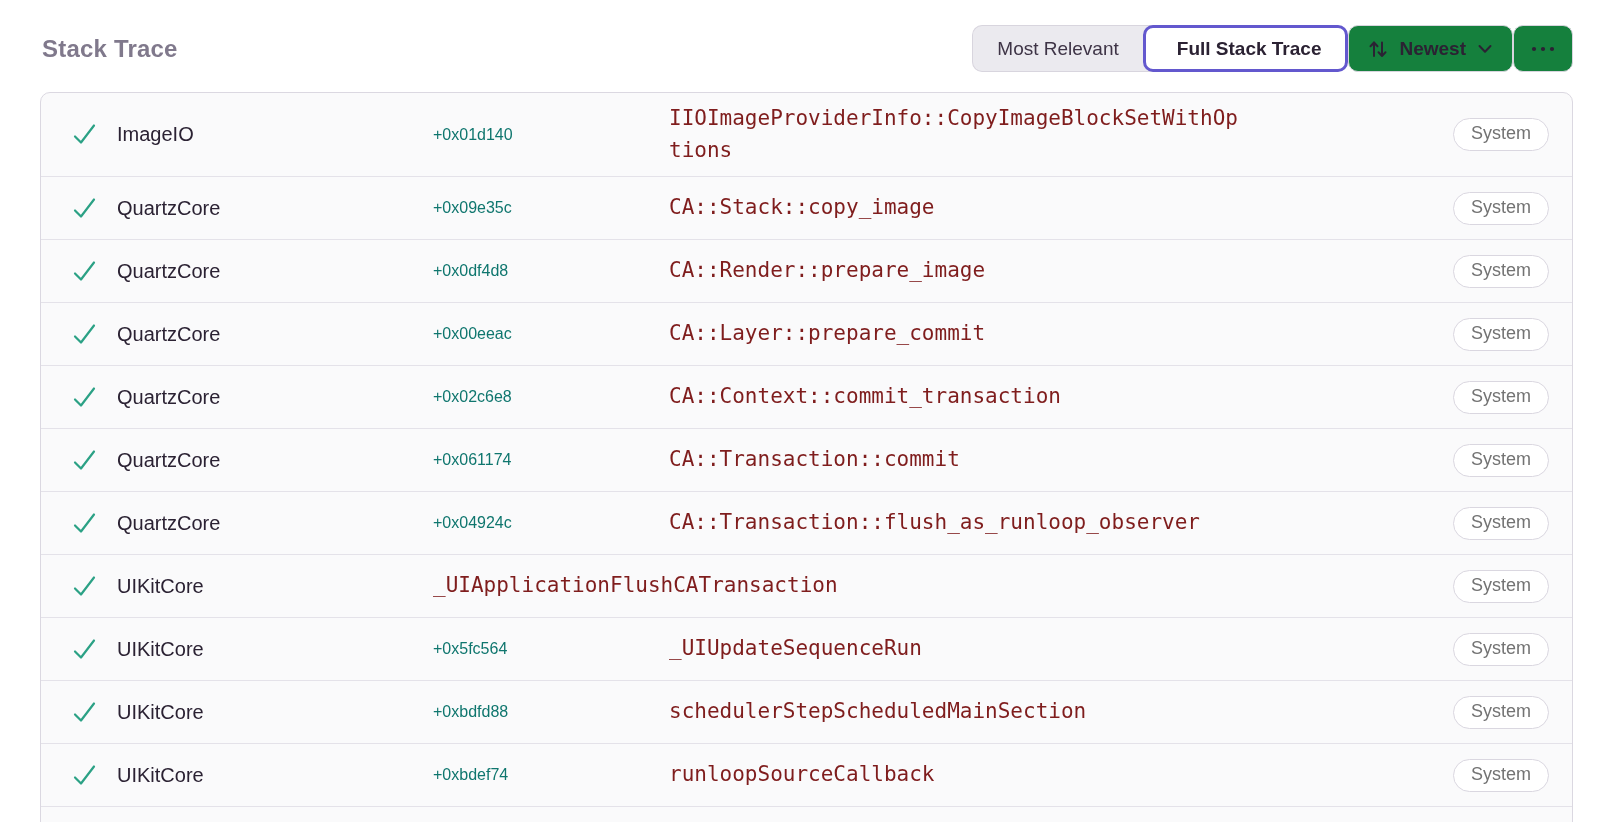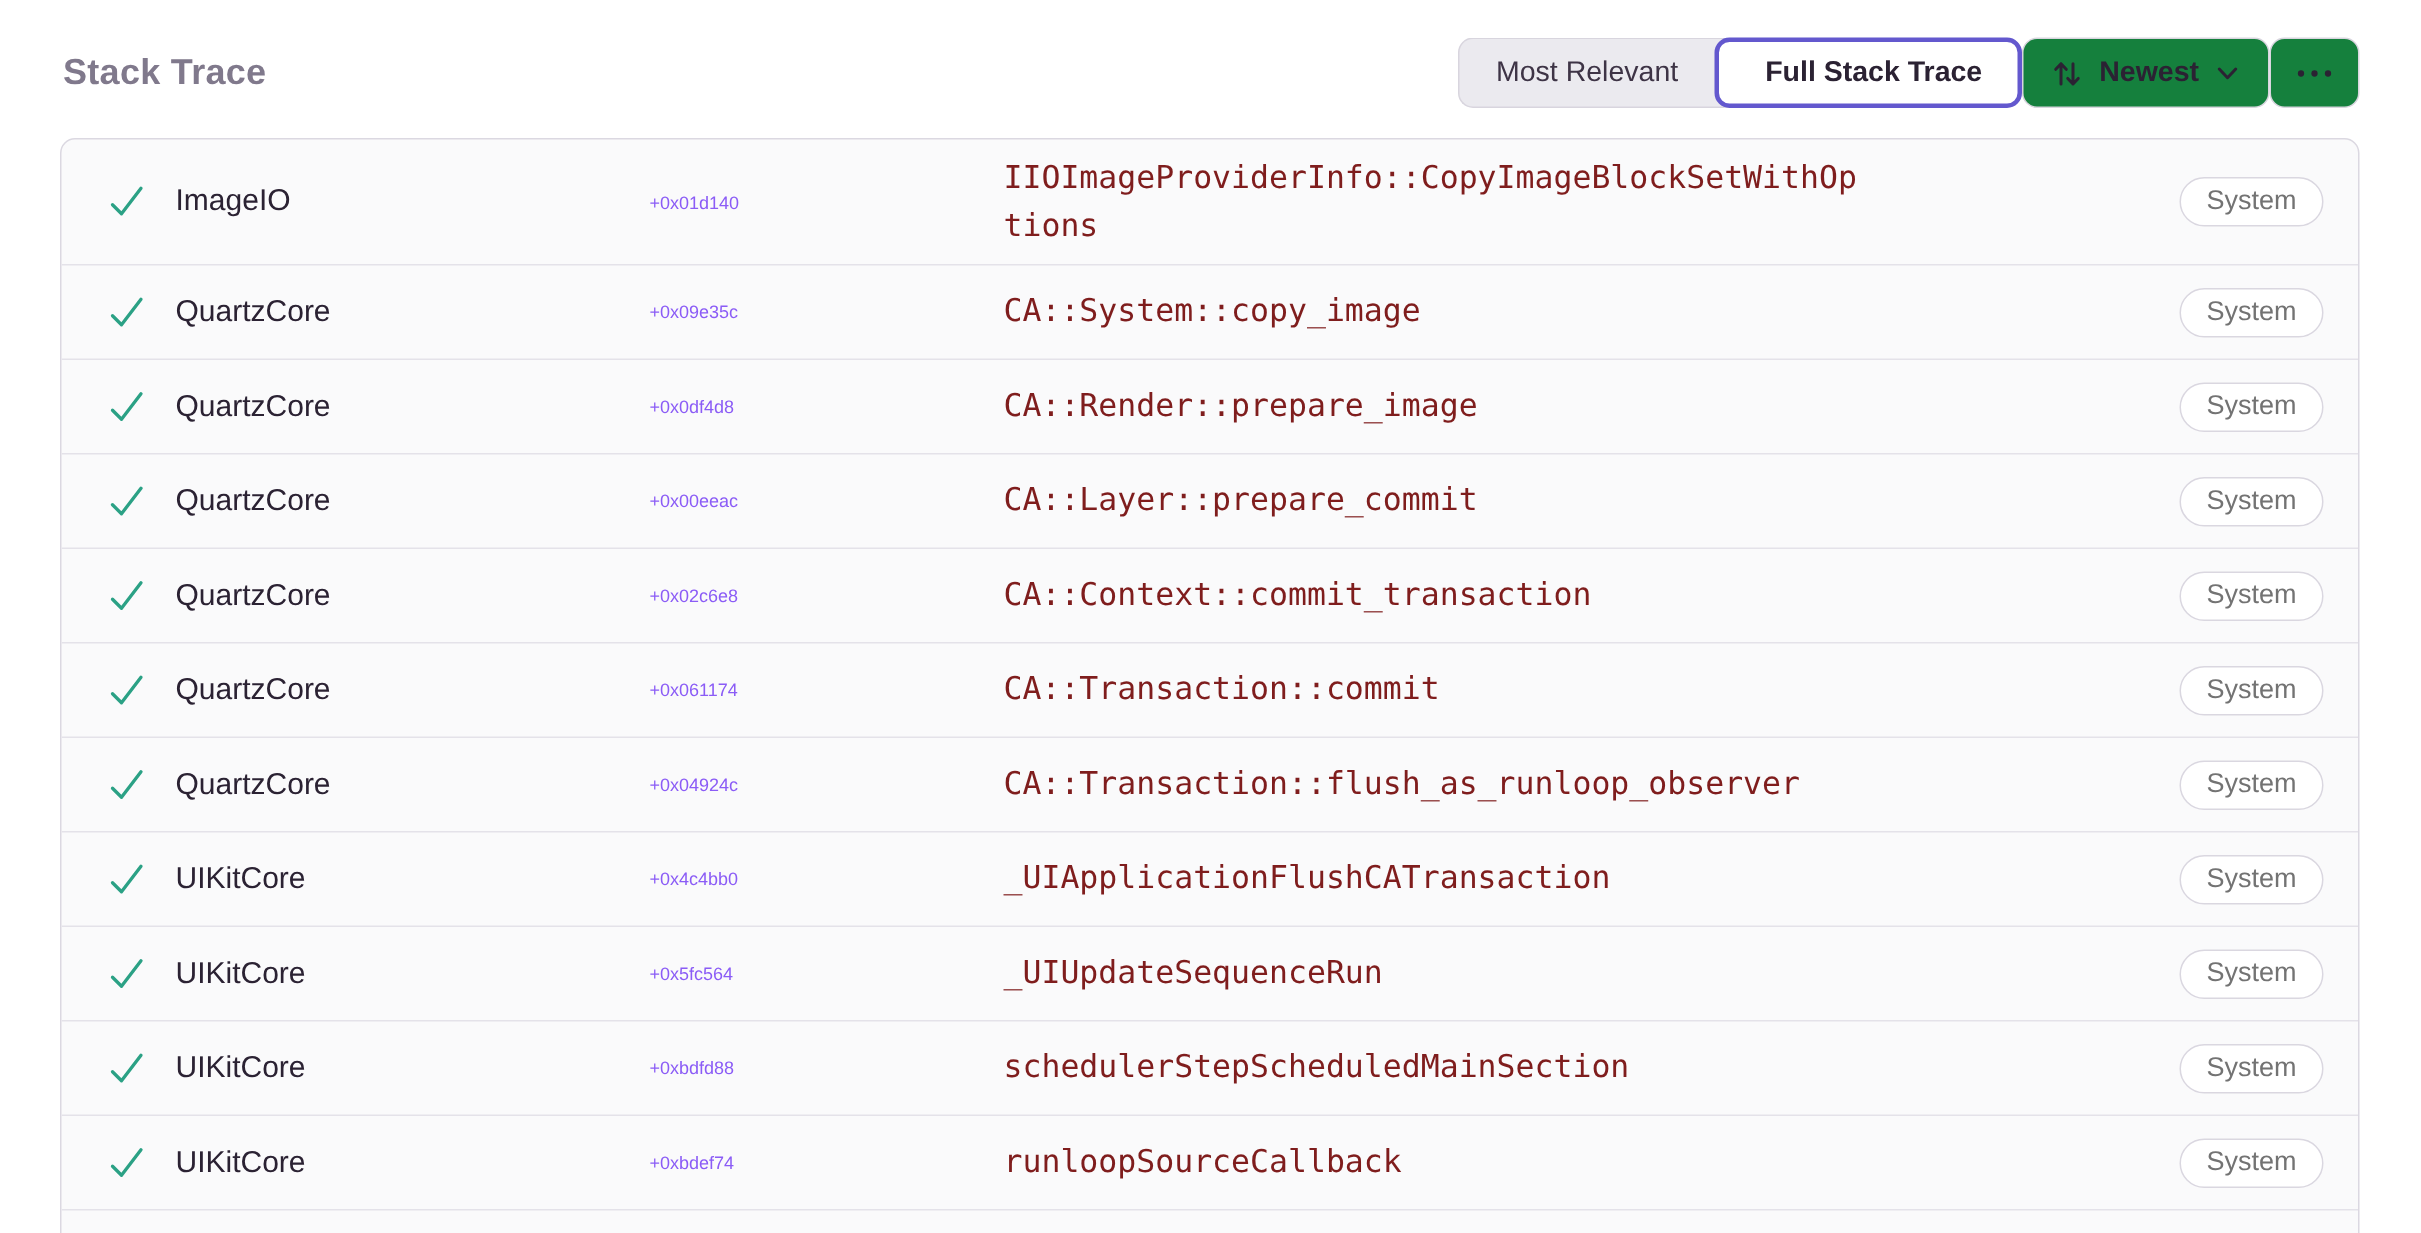--- a/index.html
+++ b/index.html
@@ -112,22 +112,22 @@
   .cell-check svg { display: block; }
   .cell-module {
     width: 316px;
     flex: 0 0 316px;
     font-size: 20px;
     color: #2B2233;
   }
   .cell-address {
     width: 236px;
     flex: 0 0 236px;
-    font-size: 12px;
-    color: #8b5cf6;
+    font-size: 16px;
+    color: #0f766e;
     text-decoration: none;
   }
   .cell-function {
     width: 575px;
     flex: 0 0 575px;
     font-family: "DejaVu Sans Mono", monospace;
     font-size: 21px;
     line-height: 1.5;
     color: #7f1d1d;
     word-break: break-all;
@@ -204,21 +204,21 @@
   </div>
 
   <div class="trace-row">
     <span class="cell-check">
       <svg width="27" height="27" viewBox="0 0 27 27" fill="none" stroke="#2BA185" stroke-width="2.2" stroke-linecap="round" stroke-linejoin="round">
         <path d="M4 15.5 L10 21.5 L23 4.5"></path>
       </svg>
     </span>
     <span class="cell-module">QuartzCore</span>
     <a class="cell-address">+0x09e35c</a>
-    <span class="cell-function">CA::System::copy_image</span>
+    <span class="cell-function">CA::Stack::copy_image</span>
     <span class="row-spacer"></span>
     <span class="cell-badge">System</span>
   </div>
 
   <div class="trace-row">
     <span class="cell-check">
       <svg width="27" height="27" viewBox="0 0 27 27" fill="none" stroke="#2BA185" stroke-width="2.2" stroke-linecap="round" stroke-linejoin="round">
         <path d="M4 15.5 L10 21.5 L23 4.5"></path>
       </svg>
     </span>
@@ -281,21 +281,20 @@
     <span class="cell-badge">System</span>
   </div>
 
   <div class="trace-row">
     <span class="cell-check">
       <svg width="27" height="27" viewBox="0 0 27 27" fill="none" stroke="#2BA185" stroke-width="2.2" stroke-linecap="round" stroke-linejoin="round">
         <path d="M4 15.5 L10 21.5 L23 4.5"></path>
       </svg>
     </span>
     <span class="cell-module">UIKitCore</span>
-    <a class="cell-address">+0x4c4bb0</a>
     <span class="cell-function">_UIApplicationFlushCATransaction</span>
     <span class="row-spacer"></span>
     <span class="cell-badge">System</span>
   </div>
 
   <div class="trace-row">
     <span class="cell-check">
       <svg width="27" height="27" viewBox="0 0 27 27" fill="none" stroke="#2BA185" stroke-width="2.2" stroke-linecap="round" stroke-linejoin="round">
         <path d="M4 15.5 L10 21.5 L23 4.5"></path>
       </svg>

